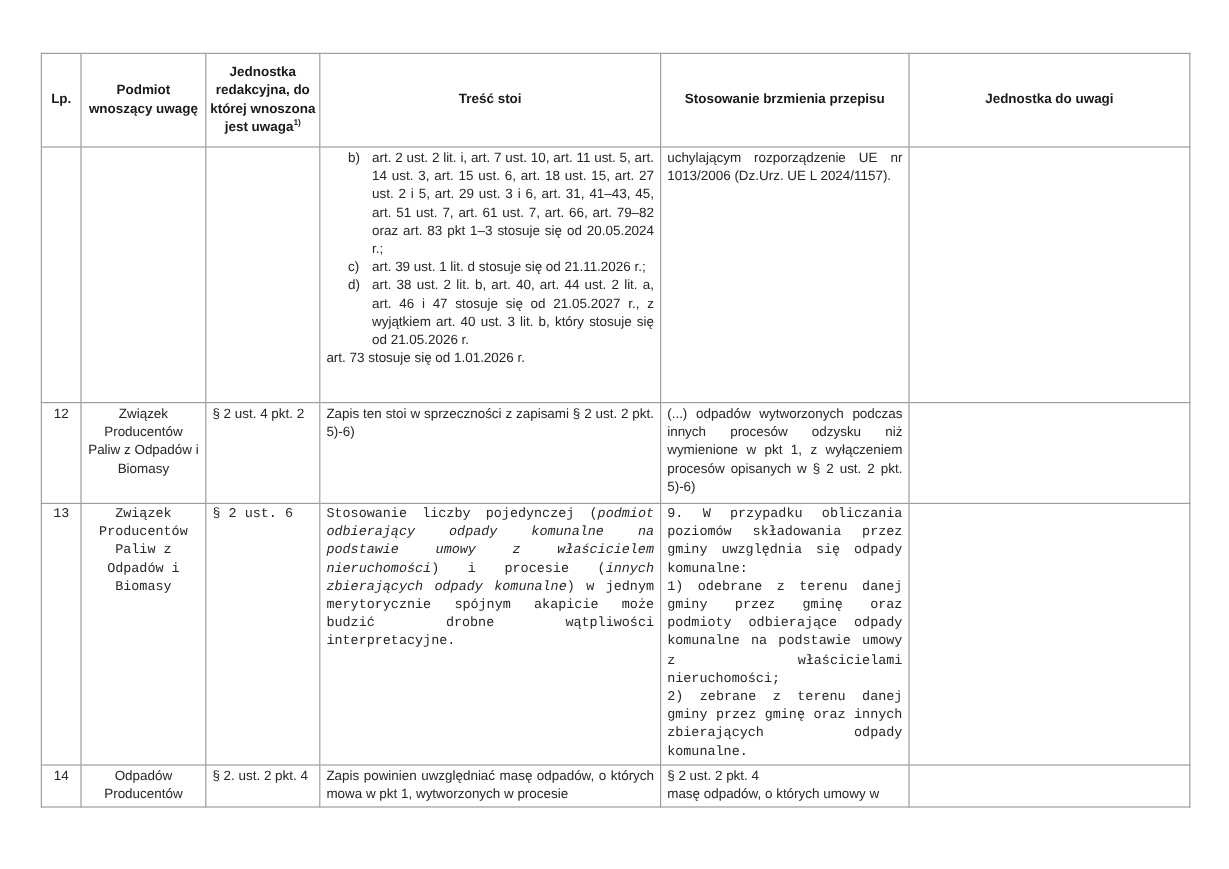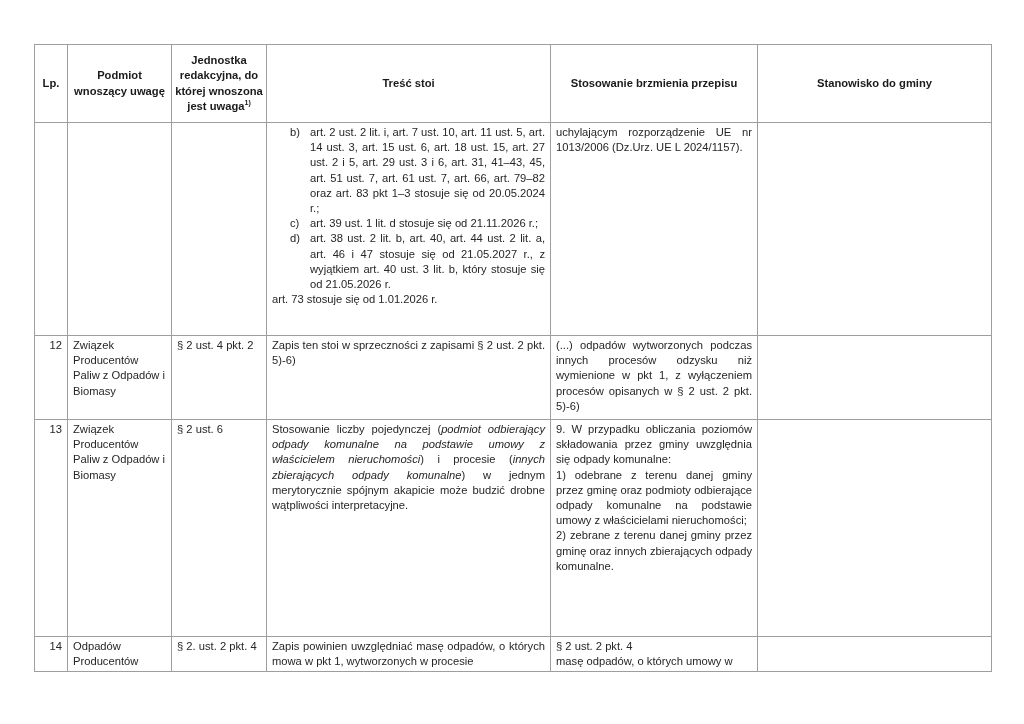--- a/index.html
+++ b/index.html
@@ -7,24 +7,24 @@
            font-family: "Liberation Sans", "DejaVu Sans", sans-serif; color: #262626; }
     table.doc { position: absolute; left: 34px; top: 44px; width: 957px;
                 border-collapse: collapse; table-layout: fixed; font-size: 11.2px; line-height: 15.2px; }
     table.doc td, table.doc th { border: 1px solid #9e9e9e; vertical-align: top; padding: 2px 5px; }
     table.doc th { font-weight: bold; text-align: center; vertical-align: middle; color: #1a1a1a; font-size: 11.2px; line-height: 15.4px; padding: 2px 3px; }
     col.c-lp { width: 33px; } col.c-pod { width: 104px; } col.c-jed { width: 95px; }
     col.c-tre { width: 284px; } col.c-pro { width: 207px; } col.c-sta { width: 234px; }
     tr.hdr { height: 78px; }
     tr.r-cont { height: 213px; }
     tr.r12 { height: 84px; }
-    tr.r13 { height: 217px; }
+    tr.r13 { height: 217px; font-family: Liberation Mono, monospace; }
     tr.r14 { height: 33px; }
-    td.lp { text-align: right; vertical-align: middle; margin-left: 12px; }
-    td.pod { vertical-align: middle; }
+    td.lp { text-align: center; vertical-align: middle; margin-left: 12px; }
+    td.pod { text-align: center; vertical-align: middle; }
     td.just { text-align: justify; }
     .sup { font-size: 7px; vertical-align: super; line-height: 0; }
     ol.alpha { list-style: none; margin: 0; padding: 0; }
     ol.alpha li { position: relative; padding-left: 38px; text-align: justify; }
     ol.alpha li .mark { position: absolute; left: 18px; top: 0; }
     .tail { display: block; }
     em { font-style: italic; }
     .para { display: block; }
   </style>
 </head>
@@ -39,21 +39,21 @@
       <col class="c-pro">
       <col class="c-sta">
   </colgroup>
   <tbody>
       <tr class="hdr">
     <th>Lp.</th>
     <th>Podmiot wnoszący uwagę</th>
     <th><span>Jednostka redakcyjna, do której wnoszona jest uwaga</span><span class="sup">1)</span></th>
     <th>Treść stoi</th>
     <th>Stosowanie brzmienia przepisu</th>
-    <th>Stanowisko do gminy</th>
+    <th>Jednostka do uwagi</th>
   </tr>
 
   <tr class="r-cont">
     <td class="lp"></td>
     <td class="pod"></td>
     <td></td>
     <td class="just">
       <ol class="alpha">
         <li><span class="mark">b)</span><span>art. 2 ust. 2 lit. i, art. 7 ust. 10, art. 11 ust. 5, art. 14 ust. 3, art. 15 ust. 6, art. 18 ust. 15, art. 27 ust. 2 i 5, art. 29 ust. 3 i 6, art. 31, 41–43, 45, art. 51 ust. 7, art. 61 ust. 7, art. 66, art. 79–82 oraz art. 83 pkt 1–3 stosuje się od 20.05.2024 r.;</span></li>
         <li><span class="mark">c)</span><span>art. 39 ust. 1 lit. d stosuje się od 21.11.2026 r.;</span></li>

